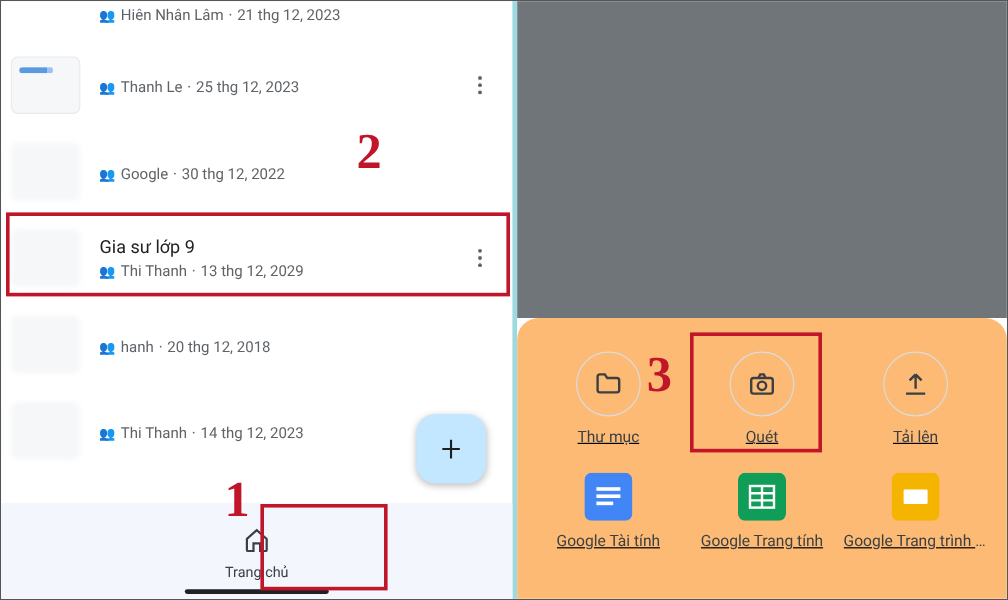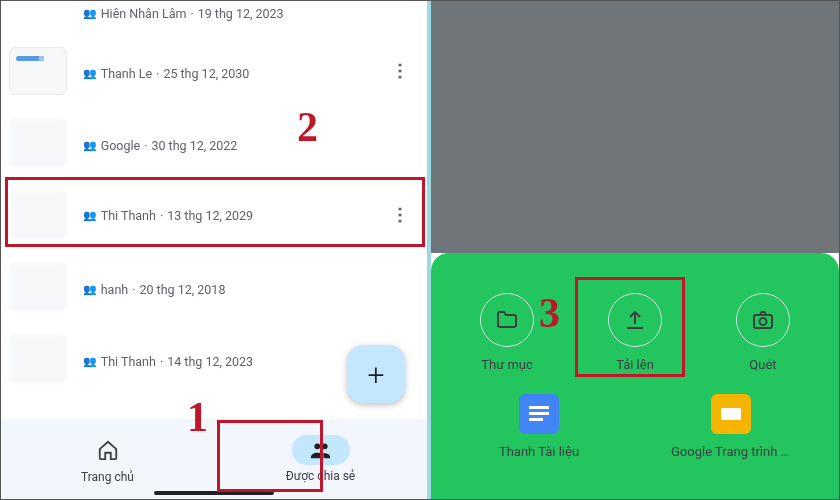--- a/index.html
+++ b/index.html
@@ -2,21 +2,21 @@
 <html><head>
 <meta charset="utf-8">
 <style>
 * { margin: 0; padding: 0; box-sizing: border-box; font-family: Roboto, Arial, sans-serif; }
 body { background: #fff; width: 840px; height: 500px; overflow: hidden; position: relative; }
 .wrap { display: flex; width: 100%; height: 100%; border: 1px solid #555; }
 .panel { position: relative; background: #fff; }
 .panel-left { width: 430px; height: 100%; border-right: 4px solid #9dd9e0; }
 .panel-right { flex: 1; height: 100%; display: flex; flex-direction: column; }
 .gray-area { flex: 1; background: #707579; }
-.sheet { background: #22c55e; border-top-left-radius: 18px; border-top-right-radius: 18px; padding: 40px 12px 18px; }
+.sheet { background: #fdba74; border-top-left-radius: 18px; border-top-right-radius: 18px; padding: 28px 12px 18px; text-decoration: underline; }
 .sheet-row { display: flex; justify-content: space-around; margin-bottom: 22px; }
 .sheet-item { display: flex; flex-direction: column; align-items: center; width: 120px; cursor: pointer; }
 .sheet-circle { width: 54px; height: 54px; border-radius: 50%; border: 1px solid #d9dce0; display: flex; align-items: center; justify-content: center; margin-bottom: 10px; }
 .sheet-circle.colored { border: none; }
 .sheet-label { font-size: 13px; color: #3c4043; text-align: center; white-space: nowrap; overflow: hidden; text-overflow: ellipsis; max-width: 120px; }
 .file-list { padding-top: 0; height: calc(100% - 80px); overflow: hidden; }
 .file-item { display: flex; align-items: center; padding: 10px 14px 10px 8px; position: relative; height: 72px; }
 .thumb { width: 58px; height: 48px; border-radius: 6px; margin-right: 16px; flex-shrink: 0; }
 .th-doc { background: #f5f7f9; border: 1px solid #e8eaed; position: relative; }
 .th-doc::after { content: ''; position: absolute; left: 6px; right: 8px; top: 8px; height: 5px; border-radius: 3px; background: radial-gradient(circle at 25% 50%, #5a9be0 40%, transparent 41%), radial-gradient(circle at 38% 50%, #9cc3f0 45%, transparent 46%); background-color: transparent; }
@@ -46,34 +46,34 @@
   <div class="panel panel-left">
     <div class="file-list">
 
       <div class="file-item" style="height:34px; padding-top:0;">
         <div class="thumb" style="visibility:hidden"></div>
         <div class="file-meta">
           <div class="file-sub">
             <span class="shared-icon">👥</span>
             <span>Hiên Nhân Lâm</span>
             <span>·</span>
-            <span>19 thg 12, 2023</span>
+            <span>21 thg 12, 2023</span>
           </div>
         </div>
       </div>
 
       <div class="file-item">
         <div class="thumb th-doc"></div>
         <div class="file-meta">
           <div class="file-name"></div>
           <div class="file-sub">
             <span class="shared-icon">👥</span>
             <span>Thanh Le</span>
             <span>·</span>
-            <span>25 thg 12, 2030</span>
+            <span>25 thg 12, 2023</span>
           </div>
         </div>
         <div class="more-btn">
           <svg width="4" height="16" viewBox="0 0 4 16">
               <circle cx="2" cy="2" r="1.6" fill="#5f6368"></circle>
               <circle cx="2" cy="8" r="1.6" fill="#5f6368"></circle>
               <circle cx="2" cy="14" r="1.6" fill="#5f6368"></circle>
             </svg>
         </div>
       </div>
@@ -87,20 +87,21 @@
             <span>Google</span>
             <span>·</span>
             <span>30 thg 12, 2022</span>
           </div>
         </div>
       </div>
 
       <div class="file-item">
         <div class="thumb th-cloud"></div>
         <div class="file-meta">
+          <div class="file-name">Gia sư lớp 9</div>
           <div class="file-sub">
             <span class="shared-icon">👥</span>
             <span>Thi Thanh</span>
             <span>·</span>
             <span>13 thg 12, 2029</span>
           </div>
         </div>
         <div class="more-btn">
           <svg width="4" height="16" viewBox="0 0 4 16">
               <circle cx="2" cy="2" r="1.6" fill="#5f6368"></circle>
@@ -143,31 +144,20 @@
 
     <div class="bottom-nav">
       <div class="nav-item">
         <div class="nav-pill">
           <svg width="22" height="22" viewBox="0 0 24 24" fill="none" stroke="#3c4043" stroke-width="2">
               <path d="M3 11l9-8 9 8v10a1 1 0 0 1-1 1h-5v-7h-6v7H4a1 1 0 0 1-1-1z"></path>
             </svg>
         </div>
         <span class="nav-label">Trang chủ</span>
       </div>
-      <div class="nav-item">
-        <div class="nav-pill active">
-          <svg width="22" height="20" viewBox="0 0 24 20" fill="#1f1f1f">
-              <circle cx="8" cy="6" r="3.2"></circle>
-              <circle cx="16" cy="6" r="3.2"></circle>
-              <path d="M1 18c0-3 3-5 7-5s7 2 7 5v1H1z"></path>
-              <path d="M14 14c2-1 5-.3 6.5 1 1 1 1.5 2 1.5 3v1h-6z"></path>
-            </svg>
-        </div>
-        <span class="nav-label">Được chia sẻ</span>
-      </div>
       <div class="nav-gesture"></div>
     </div>
 
     <div class="hl-box" style="left:4px; top:176px; width:420px; height:70px;"></div>
     <div class="hl-box" style="left:216px; top:419px; width:106px; height:72px;"></div>
     <div class="marker" style="left:186px; top:392px;">1</div>
     <div class="marker" style="left:296px; top:102px;">2</div>
   </div>
 
   <div class="panel panel-right">
@@ -178,47 +168,59 @@
           <div class="sheet-circle">
             <svg width="24" height="24" viewBox="0 0 24 24" fill="none" stroke="#3c4043" stroke-width="2">
                 <path d="M3 6a2 2 0 0 1 2-2h4l2 3h8a2 2 0 0 1 2 2v8a2 2 0 0 1-2 2H5a2 2 0 0 1-2-2z"></path>
               </svg>
           </div>
           <span class="sheet-label">Thư mục</span>
         </div>
         <div class="sheet-item">
           <div class="sheet-circle">
             <svg width="24" height="24" viewBox="0 0 24 24" fill="none" stroke="#3c4043" stroke-width="2">
-                <path d="M12 16V4m0 0l-5 5m5-5l5 5M4 20h16"></path>
-              </svg>
-          </div>
-          <span class="sheet-label">Tải lên</span>
-        </div>
-        <div class="sheet-item">
-          <div class="sheet-circle">
-            <svg width="24" height="24" viewBox="0 0 24 24" fill="none" stroke="#3c4043" stroke-width="2">
                 <rect x="3" y="7" width="18" height="13" rx="2"></rect>
                 <circle cx="12" cy="13.5" r="3.5"></circle>
                 <path d="M9 7l1.5-3h3L15 7"></path>
               </svg>
           </div>
           <span class="sheet-label">Quét</span>
+        </div>
+        <div class="sheet-item">
+          <div class="sheet-circle">
+            <svg width="24" height="24" viewBox="0 0 24 24" fill="none" stroke="#3c4043" stroke-width="2">
+                <path d="M12 16V4m0 0l-5 5m5-5l5 5M4 20h16"></path>
+              </svg>
+          </div>
+          <span class="sheet-label">Tải lên</span>
         </div>
       </div>
       <div class="sheet-row">
         <div class="sheet-item">
           <div class="sheet-circle colored" style="width:40px;height:40px;border-radius:6px;" style-bg="#4285f4">
             <svg width="40" height="40" viewBox="0 0 40 40">
                 <rect width="40" height="40" rx="6" fill="#4285f4"></rect>
                 <rect x="10" y="12" width="20" height="3" fill="#fff"></rect>
                 <rect x="10" y="18" width="20" height="3" fill="#fff"></rect>
                 <rect x="10" y="24" width="14" height="3" fill="#fff"></rect>
               </svg>
           </div>
-          <span class="sheet-label">Thanh Tài liệu</span>
+          <span class="sheet-label">Google Tài tính</span>
+        </div>
+        <div class="sheet-item">
+          <div class="sheet-circle colored" style="width:40px;height:40px;border-radius:6px;">
+            <svg width="40" height="40" viewBox="0 0 40 40">
+                <rect width="40" height="40" rx="6" fill="#0f9d58"></rect>
+                <rect x="10" y="11" width="20" height="18" fill="none" stroke="#fff" stroke-width="2"></rect>
+                <line x1="20" y1="11" x2="20" y2="29" stroke="#fff" stroke-width="2"></line>
+                <line x1="10" y1="17" x2="30" y2="17" stroke="#fff" stroke-width="2"></line>
+                <line x1="10" y1="23" x2="30" y2="23" stroke="#fff" stroke-width="2"></line>
+              </svg>
+          </div>
+          <span class="sheet-label">Google Trang tính</span>
         </div>
         <div class="sheet-item">
           <div class="sheet-circle colored" style="width:40px;height:40px;border-radius:6px;">
             <svg width="40" height="40" viewBox="0 0 40 40">
                 <rect width="40" height="40" rx="6" fill="#f4b400"></rect>
                 <rect x="10" y="14" width="20" height="12" rx="1" fill="#fff"></rect>
               </svg>
           </div>
           <span class="sheet-label">Google Trang trình bày</span>
         </div>

